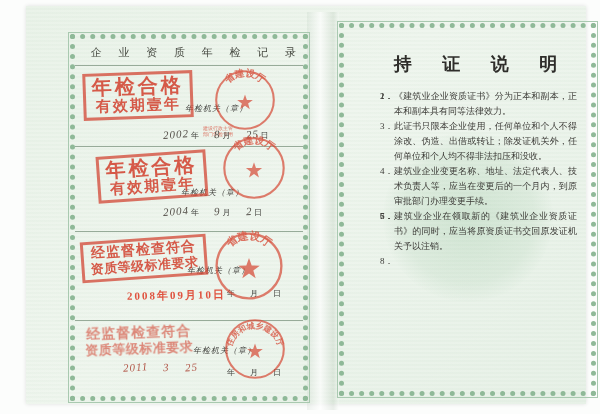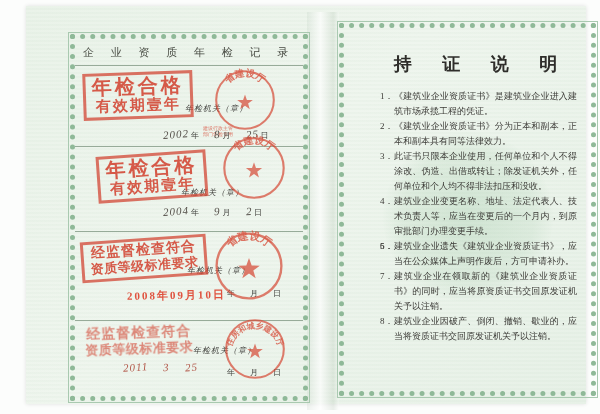--- a/index.html
+++ b/index.html
@@ -24,21 +24,21 @@
     border:5px dotted #8fb998;
     outline:1px solid #a9c9b0;
     outline-offset:1px;
     box-sizing:border-box;
   }
   .left-frame{left:44px;top:28px;width:238px;height:367px;}
   .right-frame{left:313px;top:17px;width:257px;height:373px;padding-left:16px;}
 
   
   .lp-title{
-    height:26px;line-height:26px;text-align:center;
+    height:26px;line-height:26px;text-align:right;
     font-size:11px;letter-spacing:7px;color:#474a42;
     border-bottom:1px solid #97ab99;white-space:nowrap;
   }
   .lp-section{position:relative;border-bottom:1px solid #97ab99;}
   .lp-section.last{border-bottom:none;}
   .s1{height:80px;} .s2{height:84px;} .s3{height:88px;} .s4{height:76px;}
 
   .stamp-box,.stamp-free{
     position:absolute;color:rgba(209,62,44,0.85);font-weight:bold;
     text-align:center;white-space:nowrap;z-index:3;
@@ -209,23 +209,23 @@
         <span>月</span><span class="gap"></span>
         <span>日</span>
       </div>
     </div>
   </div>
 
   <div class="page-frame right-frame">
     <div class="rp-watermark"></div>
     <div class="rp-title">持  证  说  明</div>
     <div class="rp-items">
-      <div class="rp-item"><span class="num">1．</span><span>《建筑业企业资质证书》是建筑业企业进入建筑市场承揽工程的凭证。</span></div>
+      <div class="rp-item"><span class="num">1．</span></div>
       <div class="rp-item"><span class="num">2．</span><span>《建筑业企业资质证书》分为正本和副本，正本和副本具有同等法律效力。</span></div>
       <div class="rp-item"><span class="num">3．</span><span>此证书只限本企业使用，任何单位和个人不得涂改、伪造、出借或转让；除发证机关外，任何单位和个人均不得非法扣压和没收。</span></div>
       <div class="rp-item"><span class="num">4．</span><span>建筑业企业变更名称、地址、法定代表人、技术负责人等，应当在变更后的一个月内，到原审批部门办理变更手续。</span></div>
       <div class="rp-item"><span class="num">5．</span></div>
-      <div class="rp-item"><span class="num">6．</span><span>建筑业企业遗失《建筑业企业资质证书》，应当在公众媒体上声明作废后，方可申请补办。</span></div>
+      <div class="rp-item"><span class="num">6．</span></div>
       <div class="rp-item"><span class="num">7．</span><span>建筑业企业在领取新的《建筑业企业资质证书》的同时，应当将原资质证书交回原发证机关予以注销。</span></div>
-      <div class="rp-item"><span class="num">8．</span><span>建筑业企业因破产、倒闭、撤销、歇业的，应当将资质证书交回原发证机关予以注销。</span></div>
+      <div class="rp-item"><span class="num">8．</span></div>
     </div>
   </div>
 </div>
 
 </body></html>

